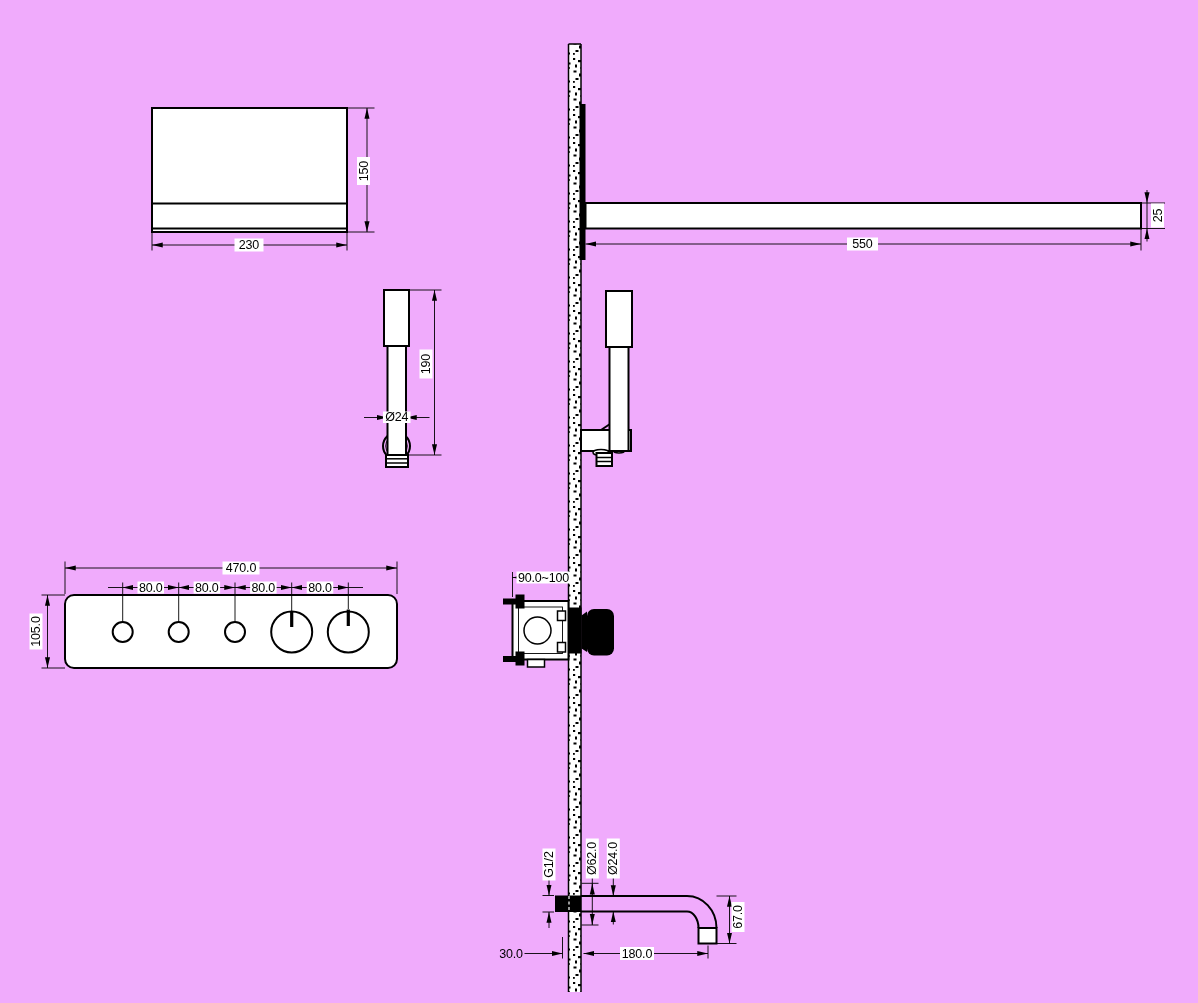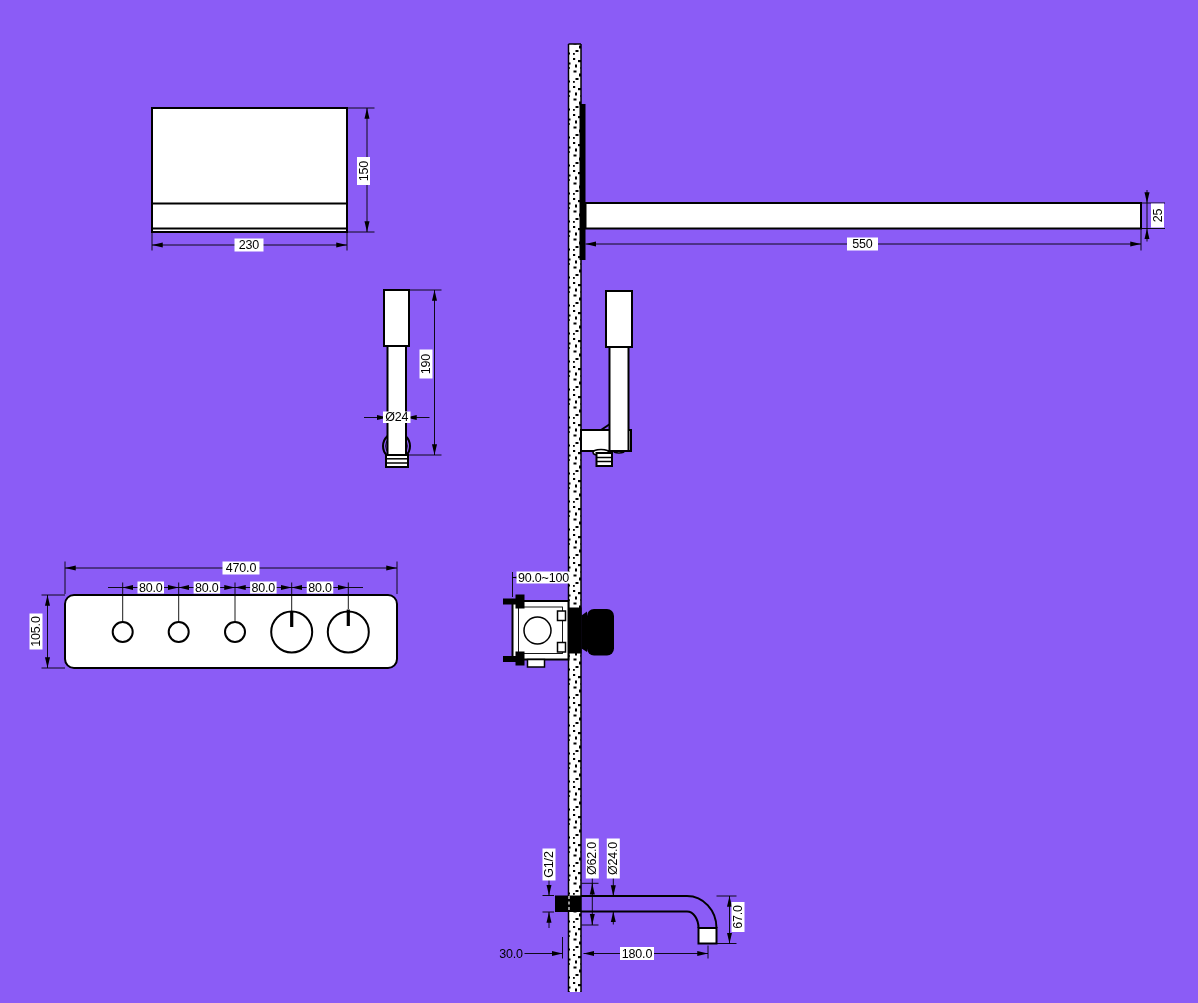--- a/index.html
+++ b/index.html
@@ -1,16 +1,16 @@
 <!DOCTYPE html>
 <html><head>
 <meta charset="utf-8">
 <style>
   html,body{margin:0;padding:0;background:#ffffff;}
-  .stage{position:relative;width:1198px;height:1003px;background:#8b5cf6;overflow:hidden;}
+  .stage{position:relative;width:1198px;height:1003px;background:#f0abfc;overflow:hidden;}
   svg{display:block;}
   .obj{stroke:#000;stroke-width:2;fill:none;}
   .objf{stroke:#000;stroke-width:2;fill:#fff;}
   .med{stroke:#000;stroke-width:1.5;fill:none;}
   .medf{stroke:#000;stroke-width:1.5;fill:#fff;}
   .dim{stroke:#000;stroke-width:0.9;fill:none;}
   .blk{fill:#000;stroke:none;}
   text.dt{font-family:"Liberation Sans",sans-serif;font-size:12.5px;fill:#000;letter-spacing:-0.2px;}
   .tbg{fill:#fff;stroke:none;}
 </style>

